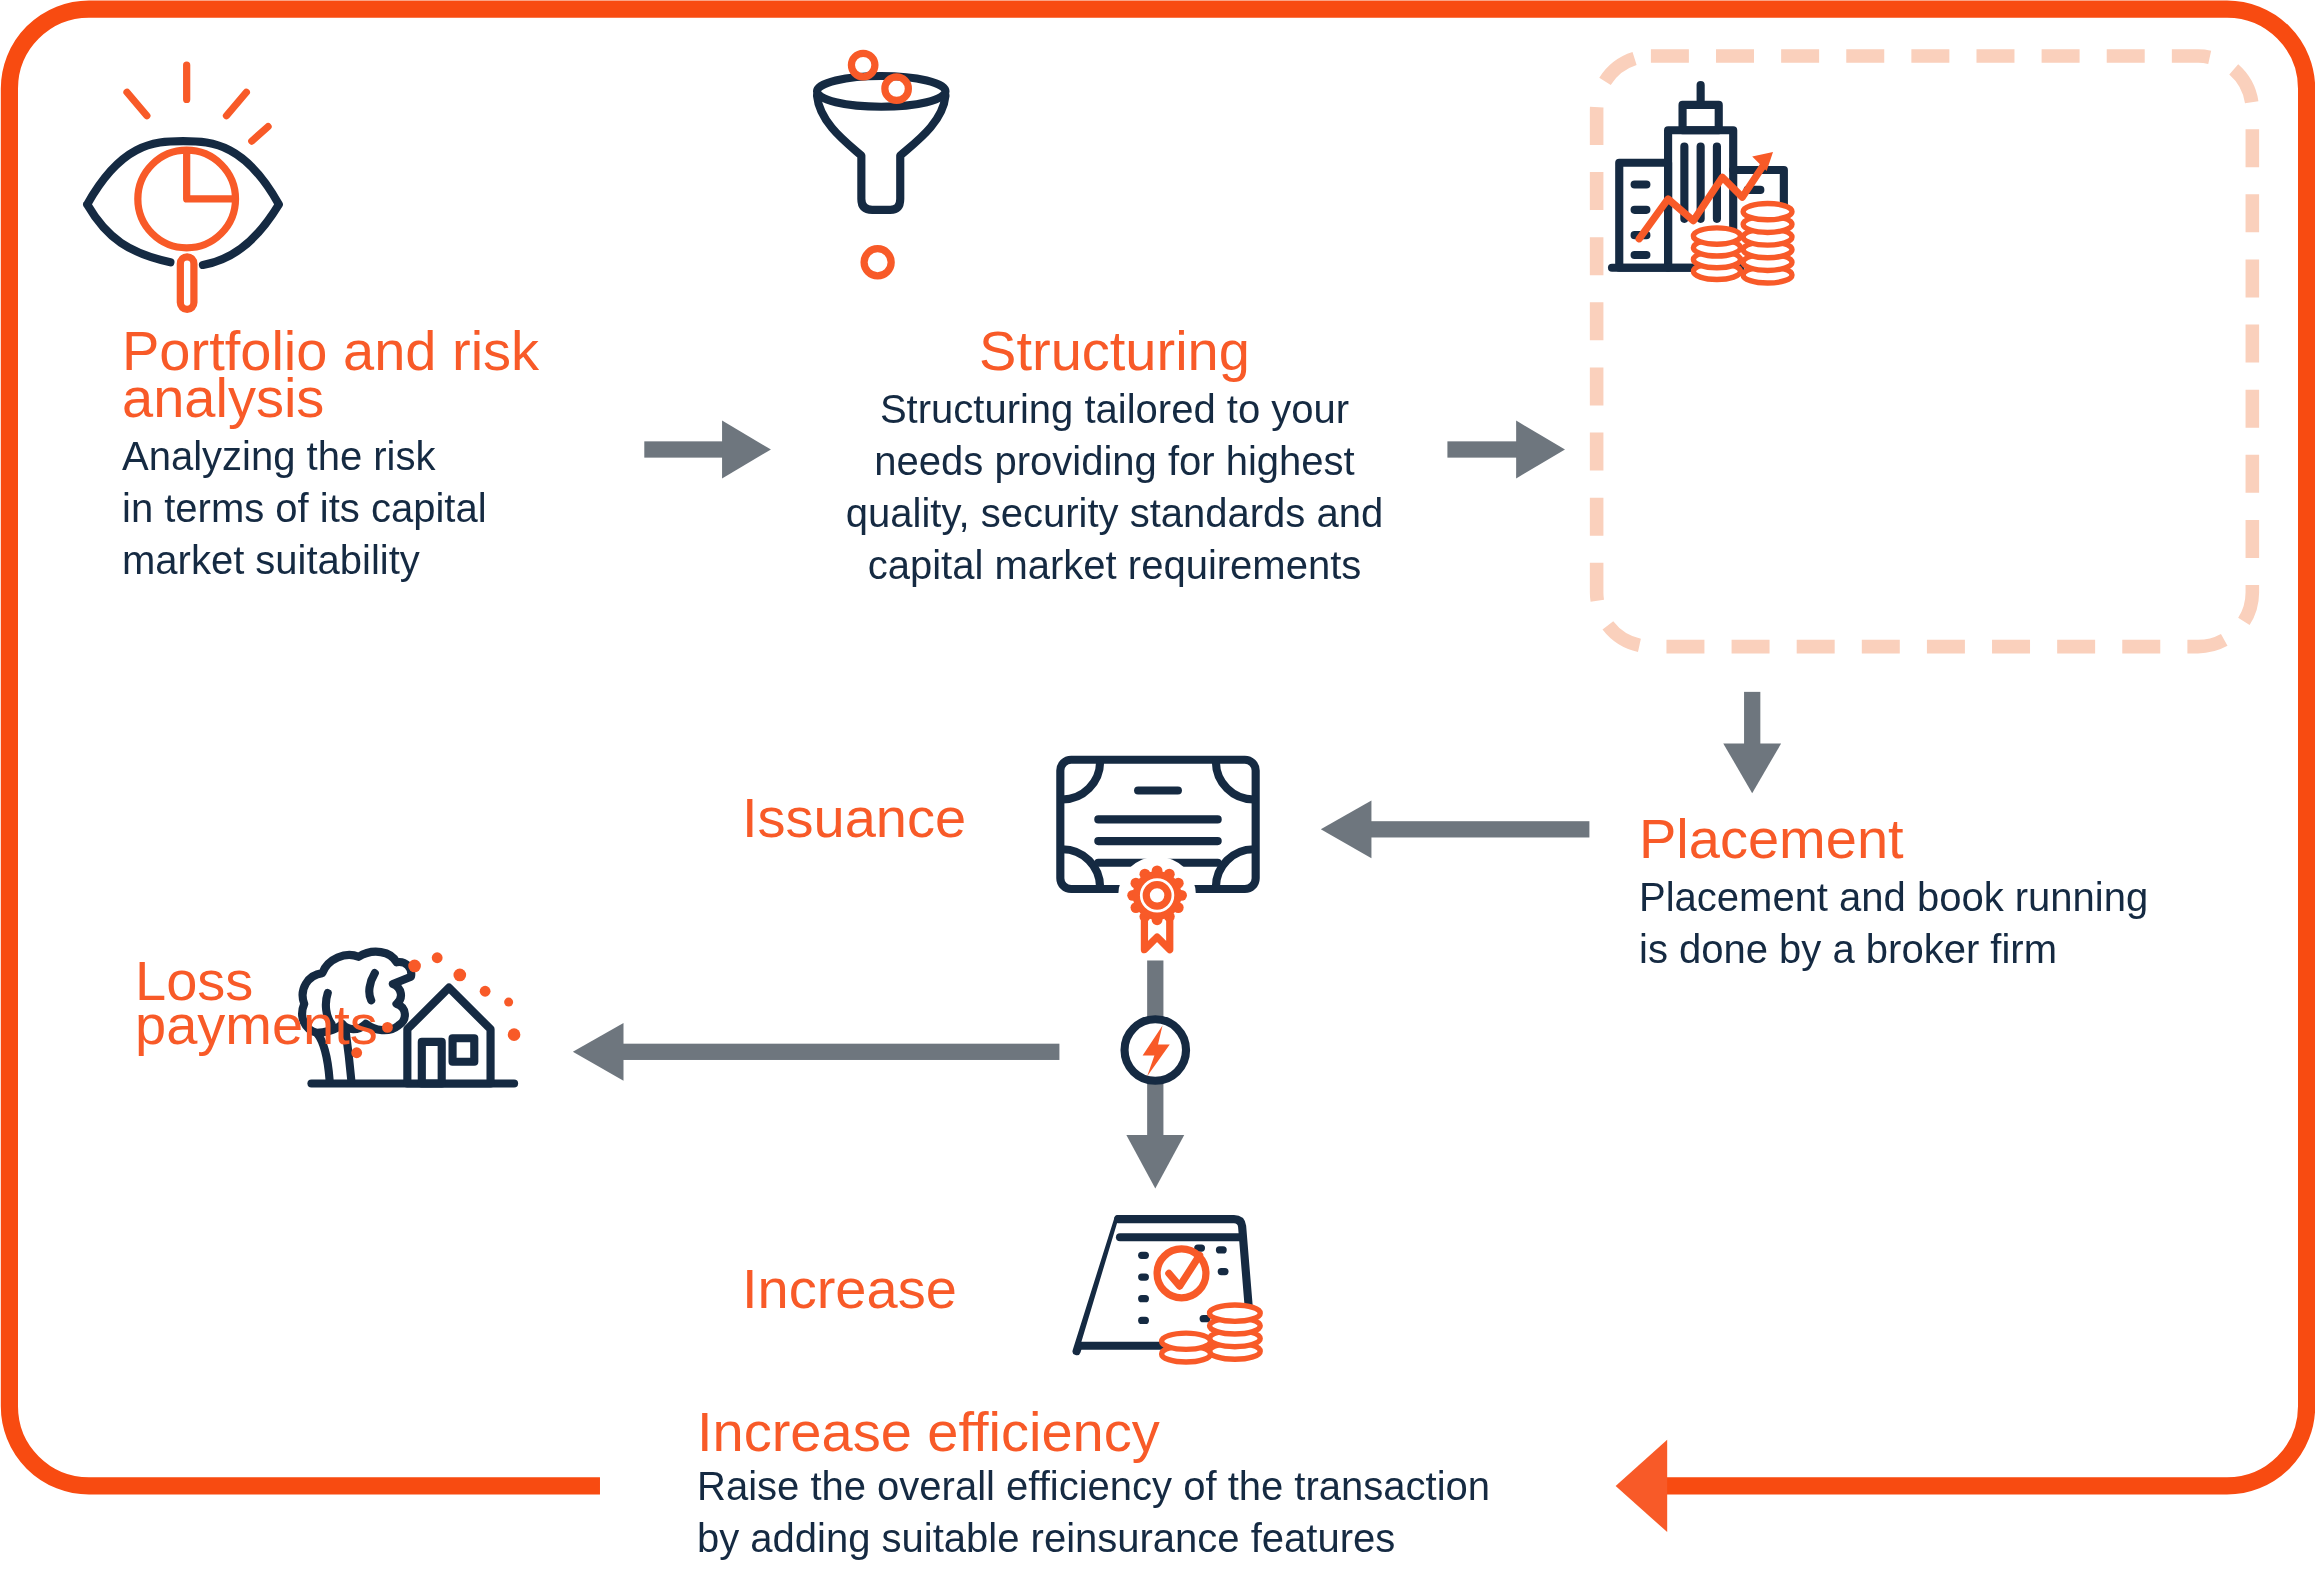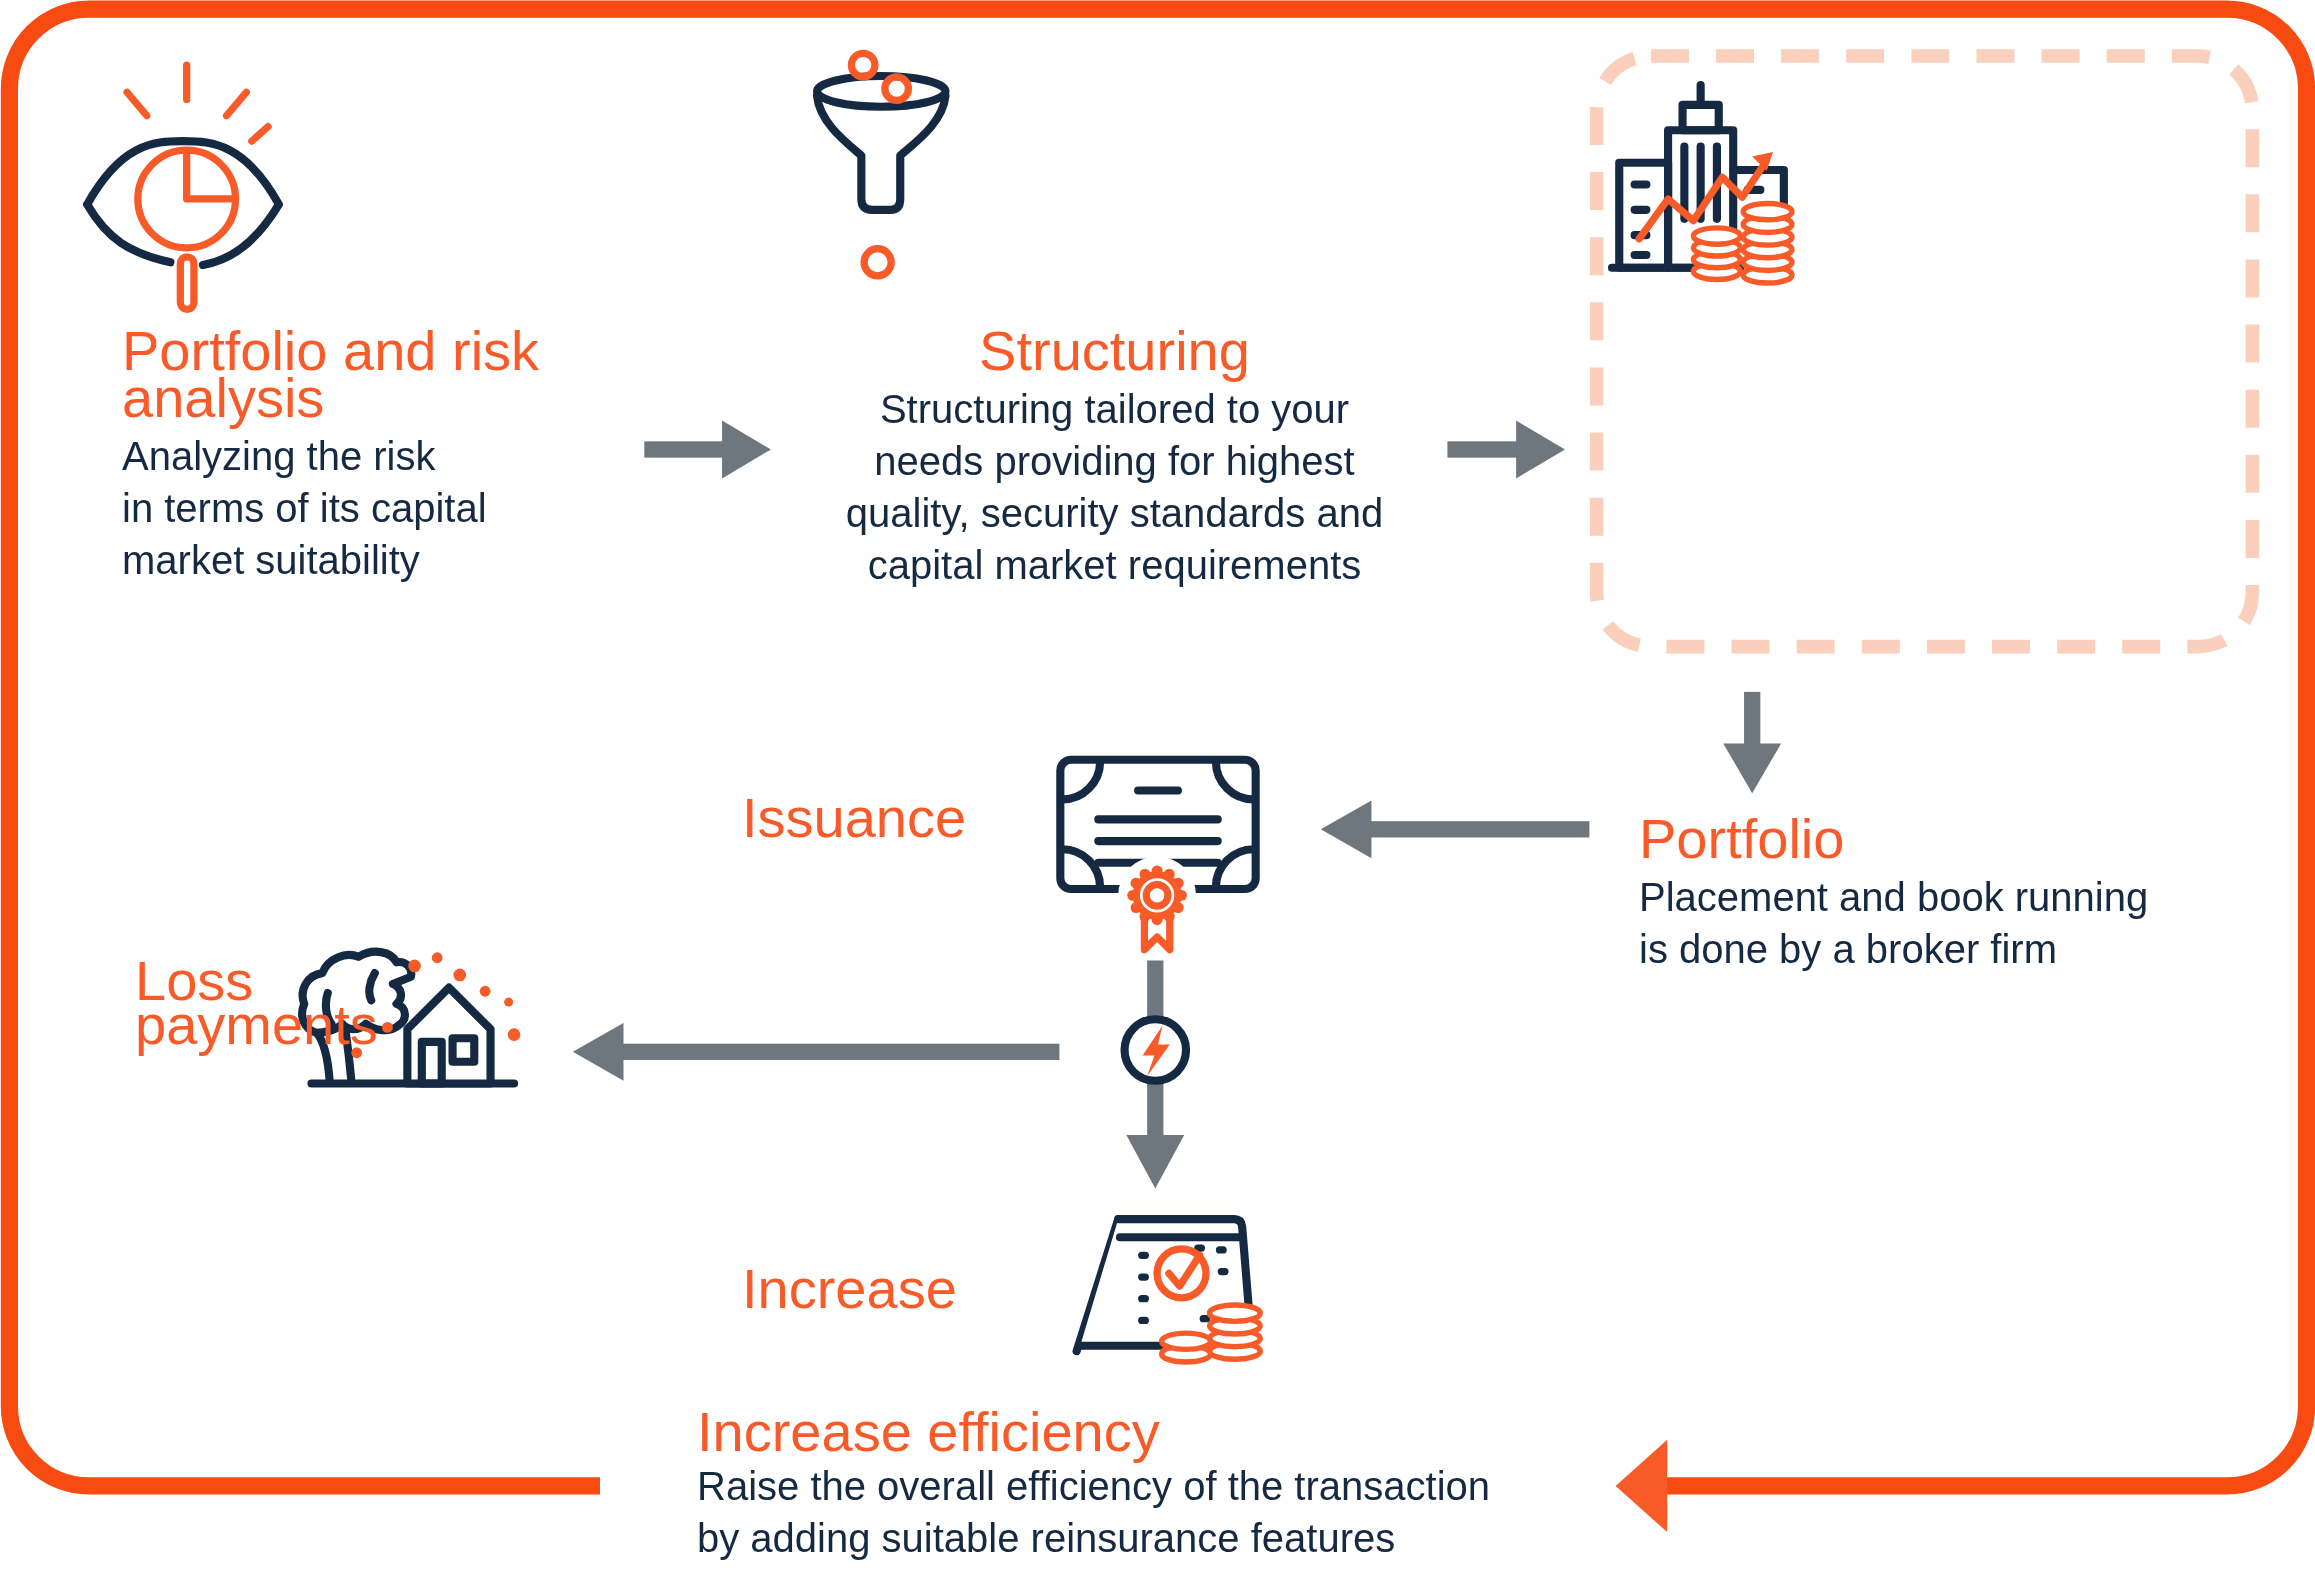--- a/index.html
+++ b/index.html
@@ -188,21 +188,21 @@
   <div class="block" style="left:807px; top:327px; width:615px;text-align:center;">
     <div class="t-title">Structuring</div>
     <div class="t-body">Structuring tailored to your
 needs providing for highest
 quality, security standards and
 capital market requirements</div>
   </div>
 
 
   <div class="block" style="left:1639px; top:815px; width:615px;">
-    <div class="t-title">Portfolio</div>
+    <div class="t-title">Placement</div>
     <div class="t-body">Placement and book running
 is done by a broker firm</div>
   </div>
 
   <div class="block right" style="left:742px; top:794px; width:265px;">
     <div class="t-title">Issuance</div>
   </div>
 
   <div class="block" style="left:122px; top:959px; width:362px;">
     <div class="t-title" style="line-height:44px;margin-left:13px;">Loss

